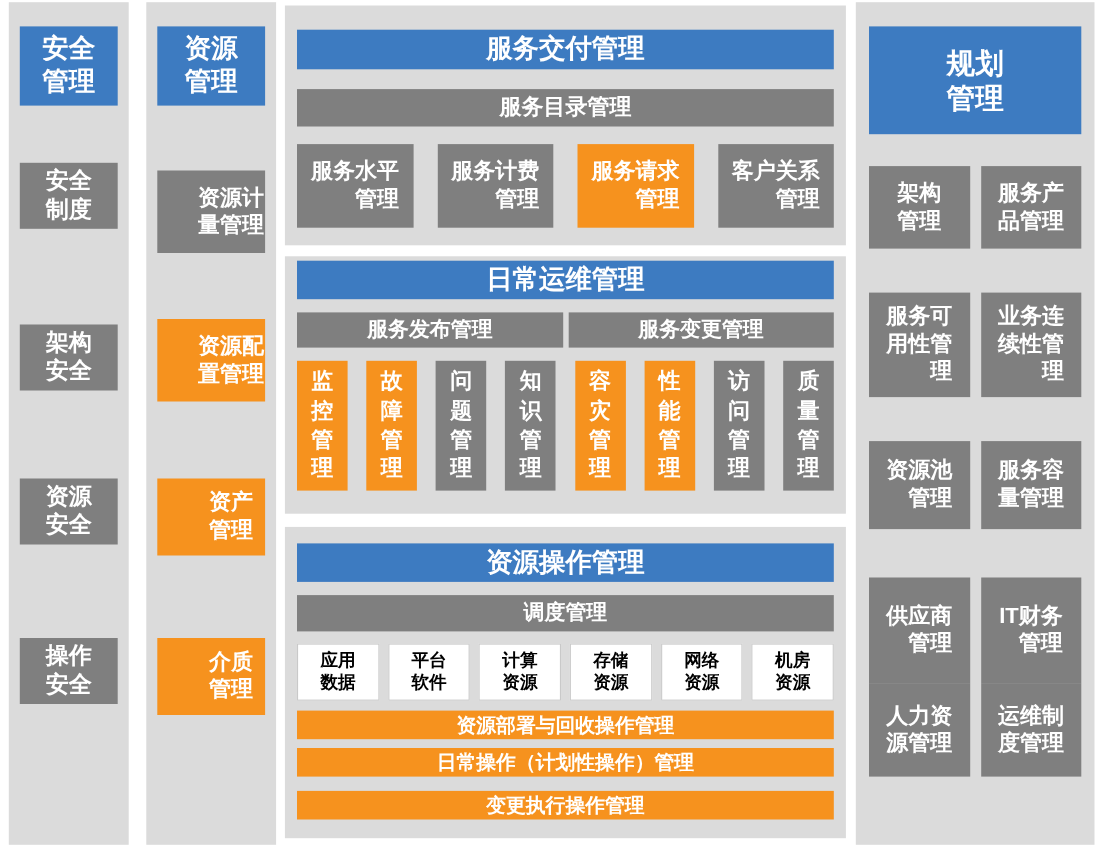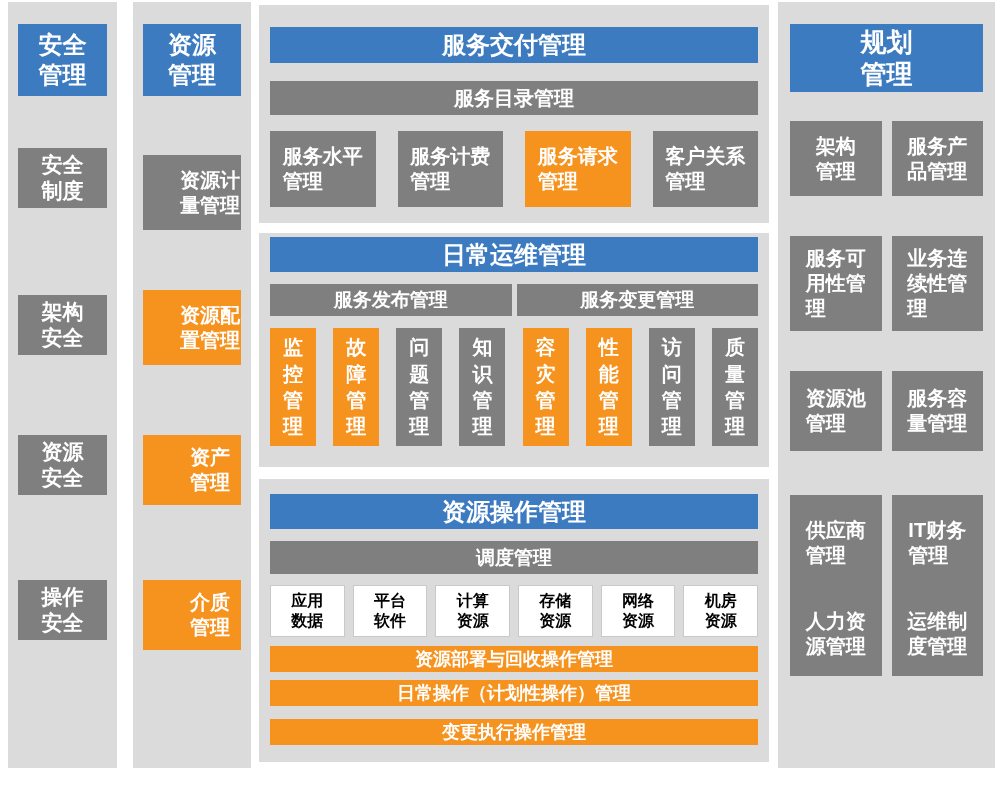--- a/index.html
+++ b/index.html
@@ -4,21 +4,21 @@
 <style>
   * { box-sizing: border-box; margin: 0; padding: 0; }
   html,body { width: 1000px; height: 785px; background: #ffffff;
     font-family: "Liberation Sans", "DejaVu Sans", sans-serif; }
   .canvas { position: absolute; top: 0; left: 0; width: 1000px; height: 785px; }
 
   .strip { position: absolute; background: #DBDBDB; display: flex; flex-direction: column; align-items: center; }
   .card  { position: absolute; background: #DBDBDB; display: flex; flex-direction: column; padding: 0 11px; }
 
   .box { color: #fff; font-weight: bold; display: flex; align-items: center; justify-content: center;
-         text-align: left; white-space: pre-line; line-height: 1.25; }
+         text-align: right; white-space: pre-line; line-height: 1.25; }
   .blue   { background: #3D7BC1; }
   .gray   { background: #7F7F7F; }
   .orange { background: #F6921E; font-family: Liberation Serif, serif; }
   .whitebox { background: #ffffff; color: #000; border: 1px solid #c9c9c9; }
 
   
   .strip-security { left: 8px; top: 2px; width: 109px; height: 766px; }
   .strip-security .col-header { margin-top: 22px; width: 89px; height: 72px; font-size: 24px; }
   .sec-item { width: 89px; height: 60px; font-size: 21px; }
 
@@ -43,21 +43,21 @@
   .ops-subrow .box { font-size: 19px; }
   .vrow { margin-top: 12px; display: flex; justify-content: space-between; height: 118px; }
   .vbox { width: 46px; font-size: 20px; line-height: 1.32; }
 
   .res-grid { margin-top: 11px; display: grid; grid-template-columns: repeat(6, 1fr); gap: 8px; height: 52px; }
   .res-grid .box { font-size: 16px; }
   .obar { height: 26px; font-size: 18px; }
 
   
   .strip-planning { left: 778px; top: 2px; width: 217px; height: 766px; }
-  .strip-planning .col-header { margin-top: 22px; width: 193px; height: 68px; font-size: 26px; }
+  .strip-planning .col-header { margin-top: 22px; width: 193px; height: 98px; font-size: 26px; }
   .plan-row { width: 193px; display: grid; grid-template-columns: 1fr 1fr; gap: 10px; }
   .plan-row .box { font-size: 20px; }
 </style>
 </head>
 <body>
 
 <div class="canvas">
 
   <div class="strip strip-security">
     <div class="box blue col-header">安全

